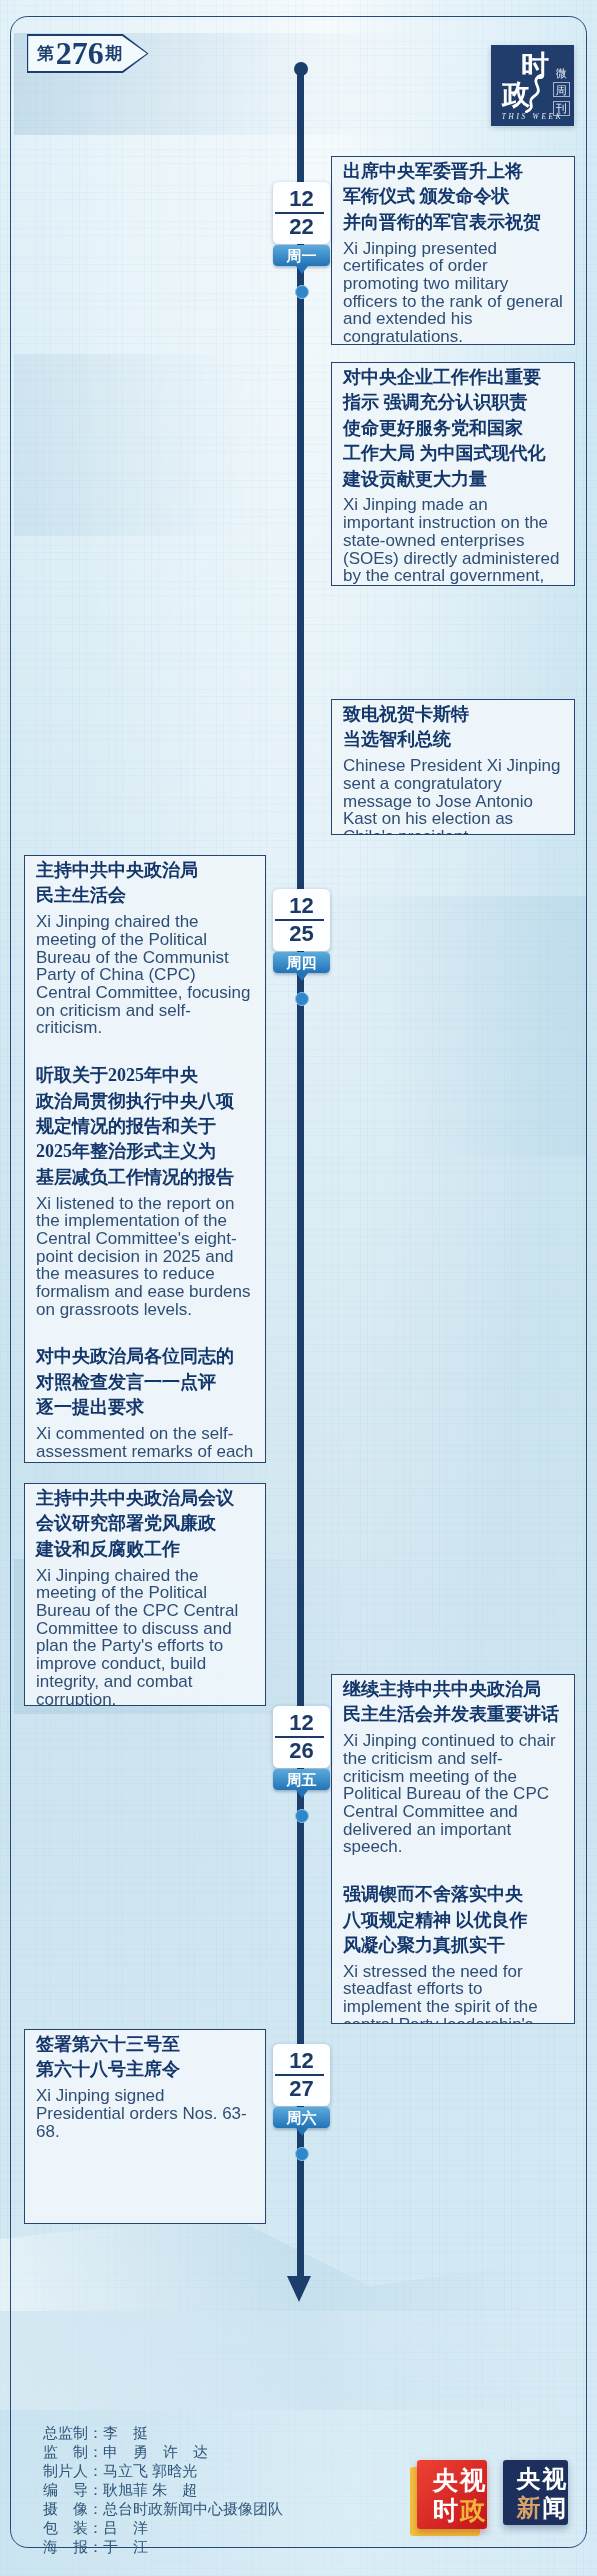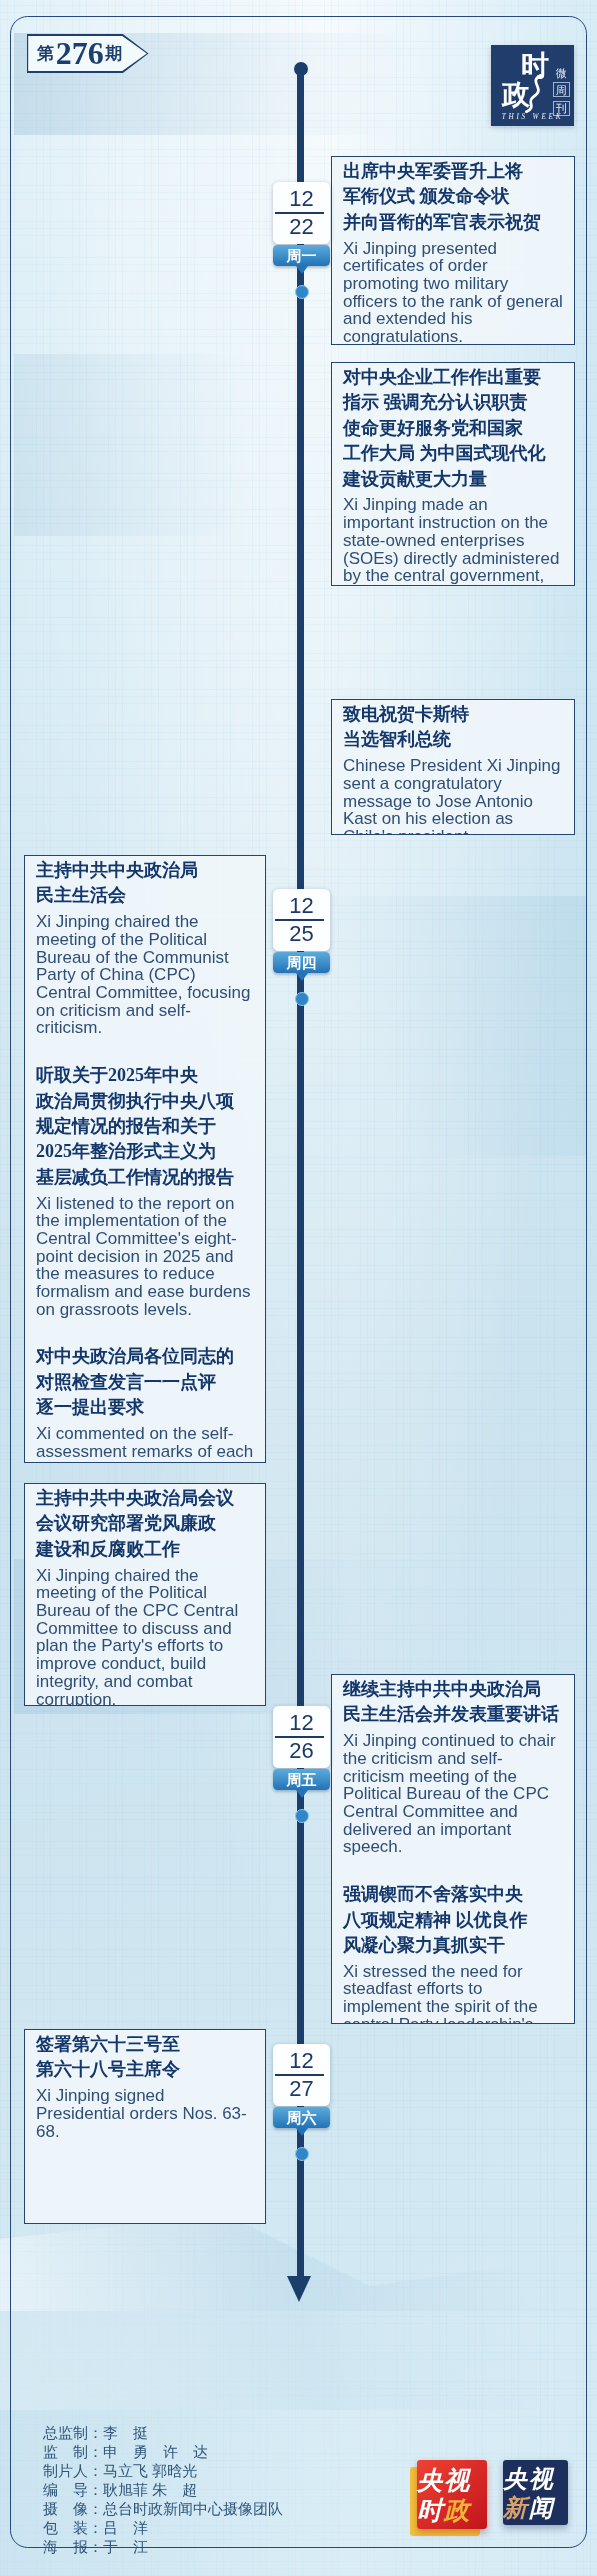--- a/index.html
+++ b/index.html
@@ -57,21 +57,21 @@
     background:#1c3e6b;z-index:2;}
   .tl-line{position:absolute;left:297px;top:70px;width:7.2px;height:2208px;background:#1c3e6b;z-index:2;}
   .tl-arrow{position:absolute;left:287px;top:2276px;width:0;height:0;z-index:2;
     border-left:12.7px solid transparent;border-right:12.7px solid transparent;border-top:26.5px solid #1c3e6b;}
 
   
   .marker{position:absolute;left:273px;width:57px;display:flex;flex-direction:column;
     align-items:center;z-index:5;}
   .date-box{width:57px;height:62px;background:#fcfeff;border-radius:5.5px;
     box-shadow:0 1.1px 4.4px rgba(25,55,95,.3);display:flex;flex-direction:column;align-items:center;
-    justify-content:center;color:#1d3a66;font-weight:400;}
+    justify-content:center;color:#1d3a66;font-weight:700;}
   .date-box .num{font-size:22px;line-height:24px;}
   .date-divider{width:49px;height:2.2px;background:#1d3a66;margin:1.1px 0 1.1px -4.4px;}
   .weekday-banner{width:57px;height:21px;margin-top:0.6px;border-radius:4.4px;
     background:linear-gradient(180deg,#5cabdd,#2273b7);color:#fff;font-weight:700;
     font-size:15px;line-height:21px;text-align:center;box-shadow:0 1.1px 2.8px rgba(25,55,95,.3);}
   .marker-pointer{width:0;height:0;border-left:6px solid transparent;
     border-right:6px solid transparent;border-top:8.8px solid #2273b7;}
   .tl-dot{width:12px;height:12px;border-radius:50%;background:#2f87c9;
     border:1.7px solid #8ec4e8;margin-top:11.6px;}
 
@@ -82,21 +82,21 @@
   .card.left{left:24px;width:242px;}
   .sec + .sec{margin-top:26px;}
   .zh{margin:0;font-family:"Liberation Serif","DejaVu Serif",serif;font-weight:700;
     font-size:18px;line-height:25.4px;color:#14376b;white-space:pre-line;}
   .en{margin:4.4px 0 0;font-size:17px;line-height:17.7px;color:#2f4e75;}
 
   
   .credits{position:absolute;left:43px;top:2423px;z-index:4;font-size:15px;line-height:19px;
     color:#2f5579;}
   .flogo{position:absolute;z-index:4;border-radius:3.3px;display:flex;flex-direction:column;
-    align-items:flex-start;justify-content:center;font-weight:700;color:#fff;letter-spacing:1.7px;font-style:italic;}
+    align-items:flex-end;justify-content:center;font-weight:700;color:#fff;letter-spacing:1.7px;}
   .flogo .row{font-size:25.4px;line-height:30px;}
   .flogo-red-wrap{position:absolute;left:417px;top:2460px;width:70px;height:69px;z-index:4;}
   .flogo-yellow{position:absolute;left:-7.2px;top:7.2px;width:70px;height:69px;
     background:#f2c13d;border-radius:3.3px;}
   .flogo-red{position:absolute;inset:0;background:linear-gradient(135deg,#ef4233,#c2151c);
     box-shadow:0 3.3px 7.7px rgba(150,30,20,.35);}
   .flogo-navy{left:503px;top:2460px;width:65px;height:65px;background:#1c2f5d;
     box-shadow:0 3.3px 7.7px rgba(20,40,80,.3);}
   .flogo-navy .row{font-size:24px;line-height:29px;}
   .gold{color:#f0b63a;}

